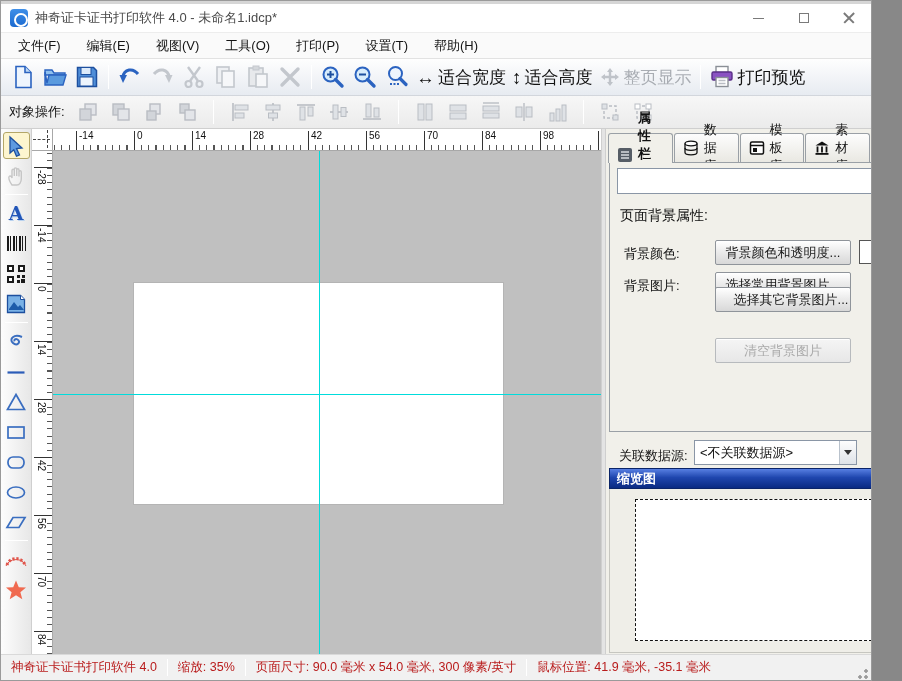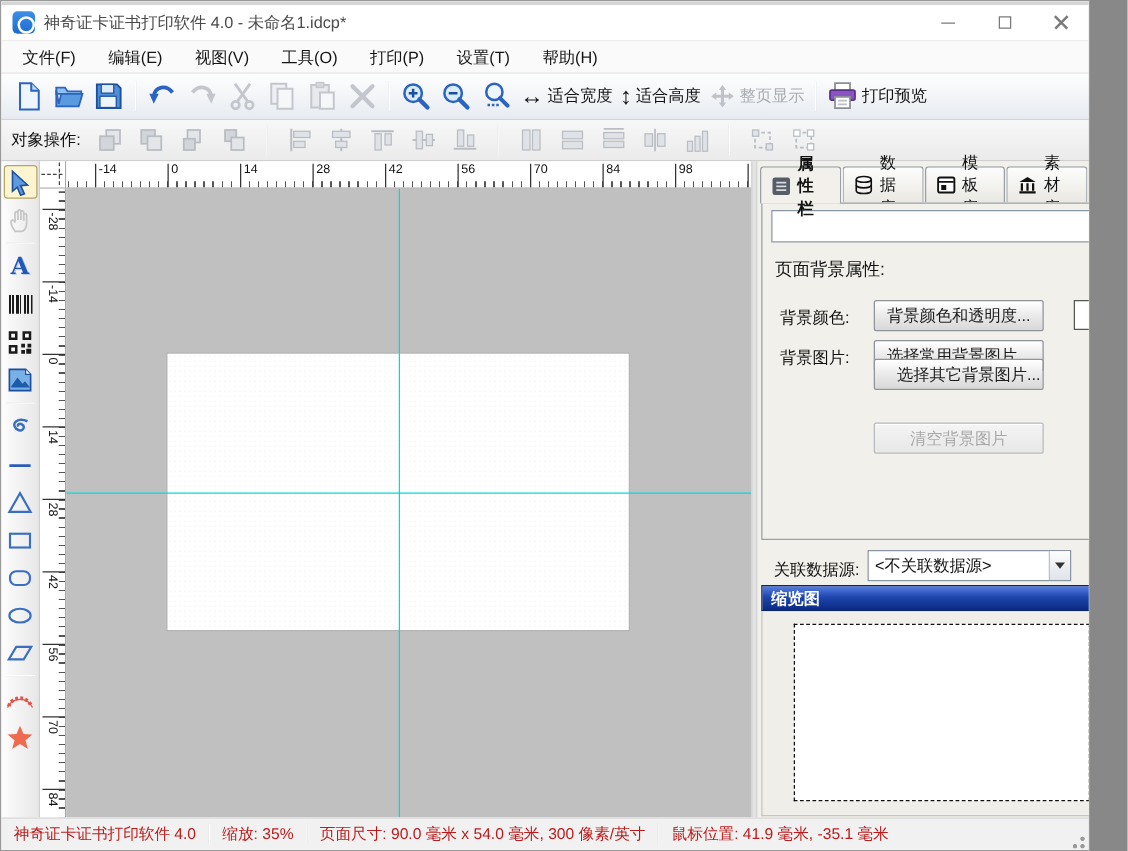--- a/index.html
+++ b/index.html
@@ -28,21 +28,21 @@
   .menubar { position:absolute; top:32px; left:0; right:0; height:26px; background:#fafafa;
              border-bottom:1px solid #e2e2e2; display:flex; align-items:center; padding-left:4px; }
   .menu-item { font-size:13px; color:#141414; padding:4px 13px; cursor:default; }
 
   
   .toolbar-main { position:absolute; top:58px; left:0; right:0; height:37px;
       background:linear-gradient(#fefefe,#e7ebf1); border-bottom:1px solid #d2d6dc;
       display:flex; align-items:center; padding-left:6px; }
   .tbtn { height:30px; min-width:30px; display:flex; align-items:center; justify-content:center;
           gap:3px; padding:0 3px; border-radius:3px; }
-  .tbtn .lab { font-size:13px; color:#111; white-space:nowrap; }
+  .tbtn .lab { font-size:17px; color:#111; white-space:nowrap; }
   .tbtn .lab.dis { color:#a9adb3; }
   .tsep { width:1px; height:24px; background:#c6cad0; border-right:1px solid #fff; margin:0 5px; }
   .arrow-glyph { font-size:19px; font-weight:bold; color:#111; line-height:1; }
 
   
   .toolbar-obj { position:absolute; top:95px; left:0; right:0; height:33px;
       background:linear-gradient(#f7f7f7,#ebebeb); border-bottom:1px solid #cfcfcf;
       display:flex; align-items:center; padding-left:8px; gap:9px; }
   .toolbar-obj .obj-label { font-size:13px; color:#111; margin-right:2px; }
   .obj-ico { width:24px; height:24px; display:flex; align-items:center; justify-content:center; }
@@ -88,33 +88,33 @@
 
   .splitter { position:absolute; left:600px; top:128px; width:5px; bottom:26px; background:#e4e4e4;
               border-left:1px solid #cfcfcf; border-right:1px solid #cfcfcf; }
 
   
   .rpanel { position:absolute; left:605px; top:128px; right:0; bottom:26px; background:#f1f0ea; }
   .tabs { position:absolute; left:2px; top:4px; height:29px; display:flex; }
   .tab { display:flex; align-items:center; gap:5px; padding:0 8px; height:29px; font-size:13px; color:#111;
          border:1px solid #9aa0a6; border-bottom:none; border-radius:3px 3px 0 0; margin-right:1px;
          background:linear-gradient(#fdfdfd,#e9e8e2); position:relative; }
-  .tab.active { background:#f1f0ea; z-index:3; height:30px; font-weight:bold; }
+  .tab.active { background:#f1f0ea; z-index:3; height:30px; font-weight:bold;align-items:flex-end; }
   .groupbox { position:absolute; left:3px; top:33px; width:290px; height:270px; border:1px solid #9aa0a6; background:#f1f0ea; z-index:2; }
   .combo { position:relative; background:#fff; border:1px solid #8a96a6; display:flex; align-items:center;justify-content:flex-end; }
   .combo .val { flex:1; font-size:13px; color:#111; padding:0 5px; overflow:hidden; white-space:nowrap; }
   .combo .dd { width:17px; align-self:stretch; border-left:1px solid #b9c2cc;
       background:linear-gradient(#fdfdfd,#dfe3e8); display:flex; align-items:center; justify-content:center; }
   .combo .dd::after { content:""; width:0; height:0; border:4px solid transparent; border-top:5px solid #333; margin-top:4px; }
   .combo-top { position:absolute; left:7px; top:5px; width:276px; height:26px; }
   .gb-heading { position:absolute; left:10px; top:44px; font-size:14px; font-weight:normal; color:#111; }
   .gb-label { position:absolute; font-size:13px; color:#111; }
   .btn3d { position:absolute; width:136px; height:25px; font-size:13px; color:#1a1a1a; text-align:center; line-height:23px;
       background:linear-gradient(#ffffff,#ececec 45%,#d8d8d8); border:1px solid #8f949a; border-radius:2px;
-      box-shadow:inset 0 1px 0 #fff; }
+      box-shadow:inset 0 1px 0 #fff;margin-left:16px; }
   .btn3d.disabled { color:#a9a9a9; background:linear-gradient(#f5f5f5,#e7e7e7); border-color:#b7babd; }
   .swatch { position:absolute; left:249px; top:77px; width:25px; height:24px; background:#fff; border:1px solid #555; }
   .ds-label { position:absolute; left:13px; top:318px; font-size:13px; color:#111; }
   .ds-combo { position:absolute; left:88px; top:311px; width:163px; height:25px; }
   .thumb-header { position:absolute; left:3px; top:339px; width:290px; height:21px;
       background:linear-gradient(#577fe2 0%,#1f46ae 45%,#0a2a82 100%); border:1px solid #0a2468;
       color:#fff; font-size:13px; font-weight:bold; line-height:19px; padding-left:7px; }
   .thumb-body { position:absolute; left:3px; top:360px; width:290px; height:164px; background:#efeee8;
       border:1px solid #c6c6c0; border-top:none; }
   .thumb-page { position:absolute; left:25px; top:10px; width:237px; height:142px; background:#fff; border:1px dashed #111; }

